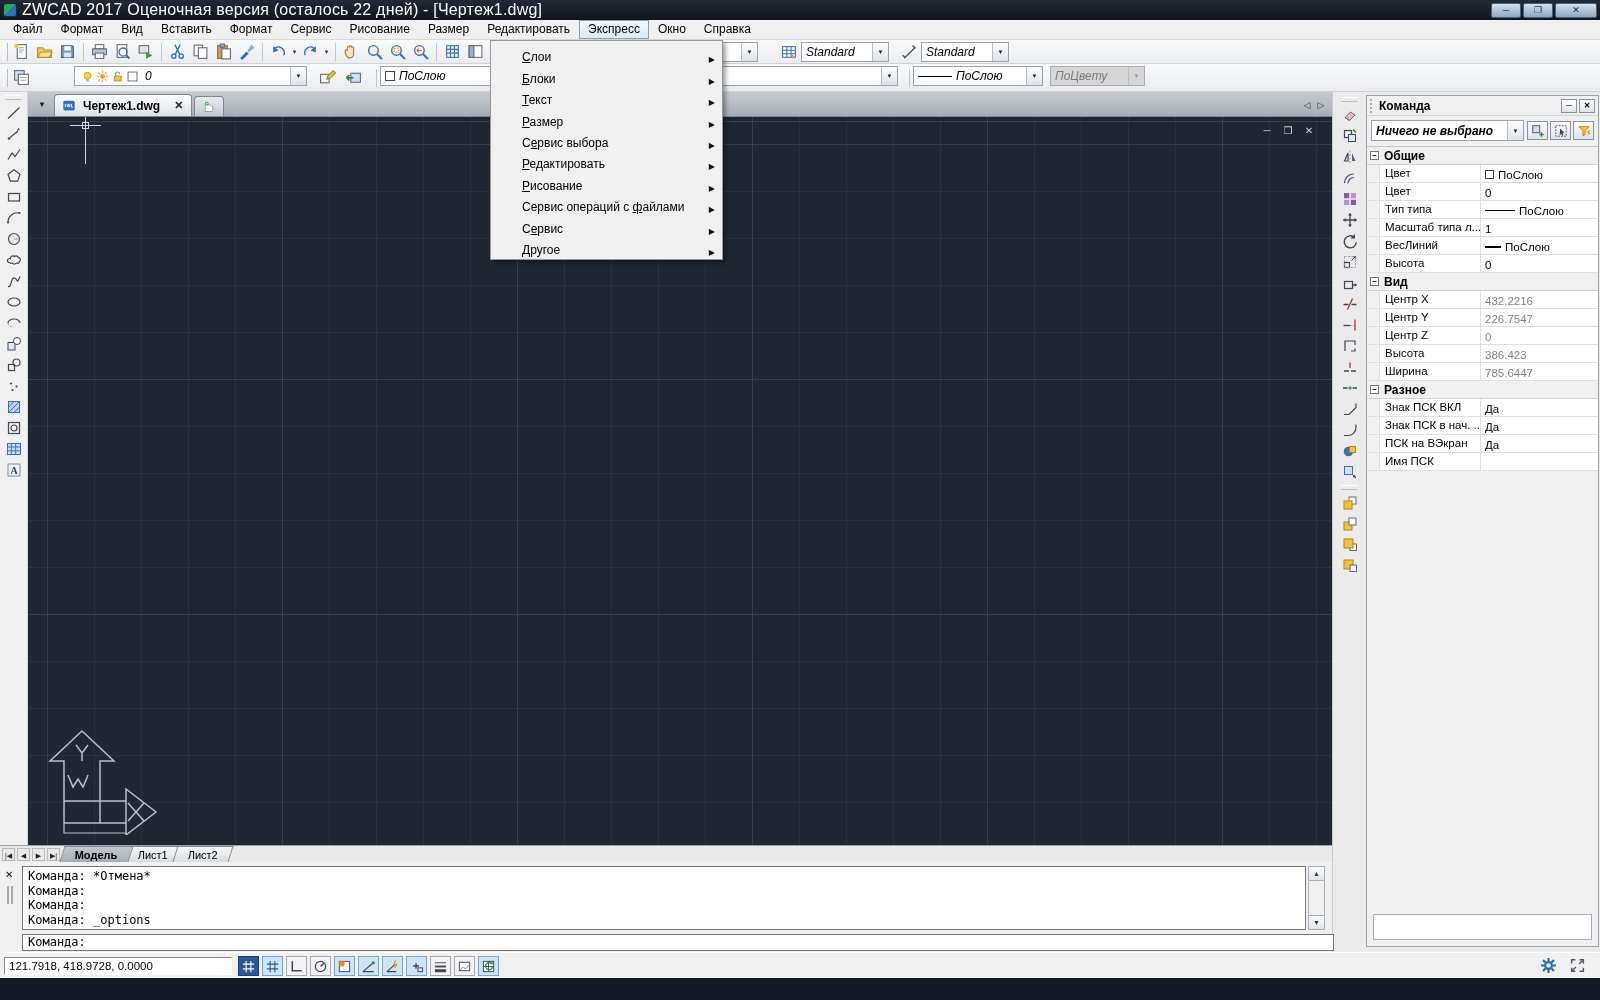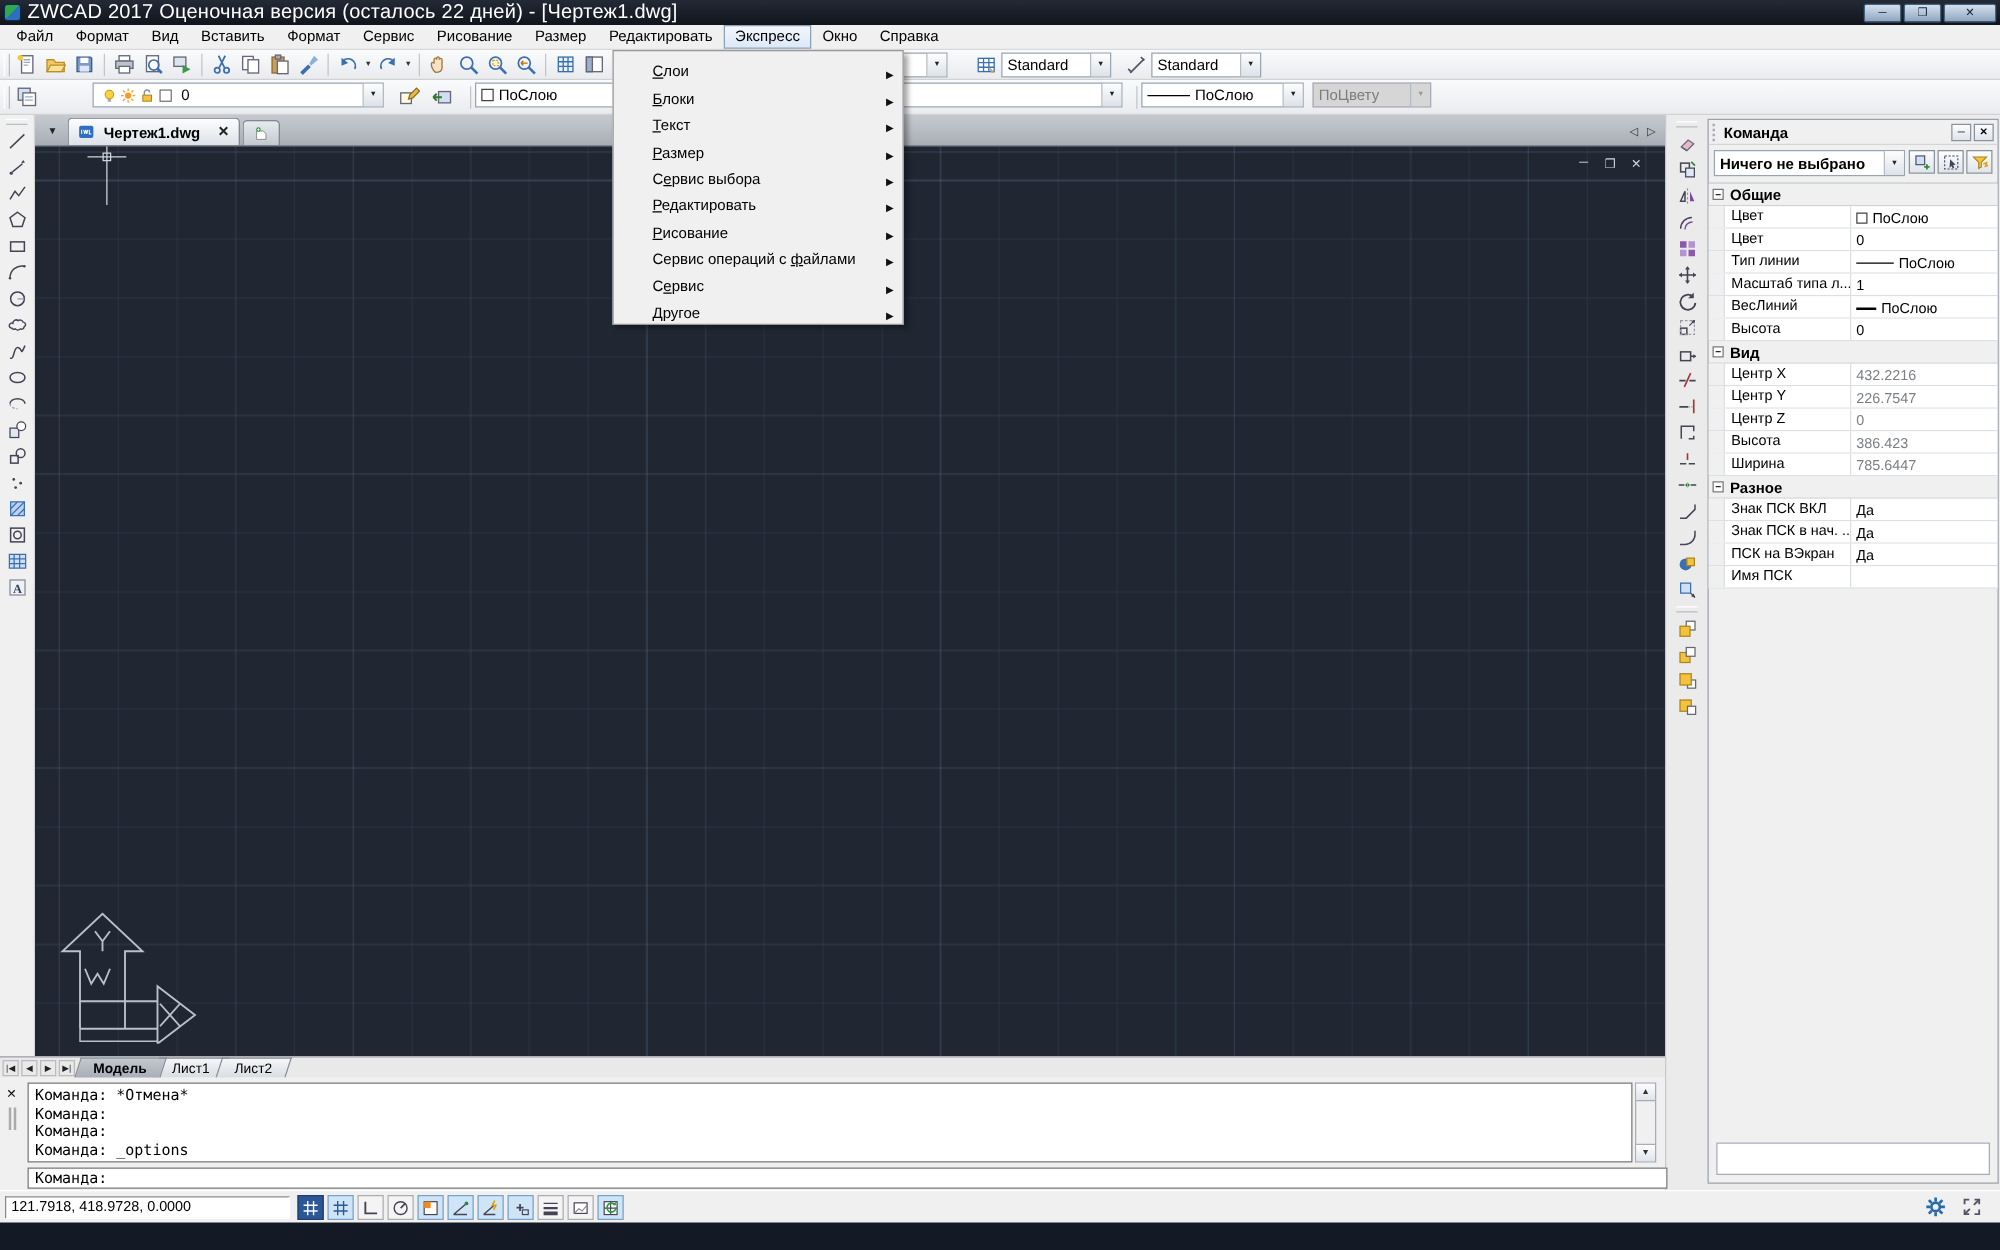--- a/index.html
+++ b/index.html
@@ -23,21 +23,21 @@
   
   .toolrow { left:0; width:1600px; background:linear-gradient(#fafbfc,#e9ebee); border-bottom:1px solid #d2d2d2; display:flex; align-items:center; }
   #row1 { top:40px; height:24px; }
   #row2 { top:64px; height:28px; }
   .tgrip { width:5px; height:18px; margin:0 2px 0 3px; border-left:1px solid #fff; border-right:1px solid #b9bcc0; }
   .tsep { width:1px; height:18px; background:#c2c5c9; margin:0 4px; }
   .tbtn { width:23px; height:22px; display:flex; align-items:center; justify-content:center; }
   .tbtn svg { width:17px; height:17px; }
   .drop { width:9px; height:22px; display:flex; align-items:center; justify-content:center; font-size:6px; color:#333; }
   .combo { height:20px; background:#fff; border:1px solid #98a4b2; display:flex; align-items:center; font-size:12px; position:relative; }
-  .combo .cval { flex:1; padding-left:4px; white-space:nowrap; overflow:hidden; display:flex; align-items:center; gap:4px; }
+  .combo .cval { flex:1; padding-left:4px; white-space:nowrap; overflow:hidden; display:flex; align-items:center; gap:4px;font-style:italic; }
   .combo .carr { width:16px; height:100%; background:linear-gradient(#fdfdfd,#dde2e8); border-left:1px solid #b5bcc5; display:flex; align-items:center; justify-content:center; font-size:6px; color:#222; }
   .combo.disabled { background:#d6d6d6; color:#7c7c7c; border-color:#aab; }
   .combo.disabled .carr { color:#999; background:#d6d6d6; }
   .sw { width:10px; height:10px; border:1px solid #444; background:#fff; display:inline-block; }
   .ltline { display:inline-block; height:1px; background:#000; width:34px; }
   .lwline { display:inline-block; height:2px; background:#000; width:16px; }
   .cicons { display:flex; gap:2px; align-items:center; padding:0 2px; }
   .cicons svg { width:13px; height:13px; }
 
   
@@ -74,21 +74,21 @@
 
   
   #rightpanel { left:1332px; top:92px; width:268px; height:860px; background:#ebebeb; border-left:1px solid #c9c9c9; }
   #modcol { position:absolute; left:3px; top:2px; width:27px; }
   #props { position:absolute; left:33px; top:3px; width:233px; height:852px; background:#f0f0f0; border:1px solid #9aa2ab; }
   #ptitle { height:20px; display:flex; align-items:center; border-bottom:1px solid #d5d5d5; }
   #pgrip { width:5px; height:14px; margin:0 4px 0 3px; border-left:2px dotted #aab; }
   #ptitle b { font-size:12px; }
   #ptbtns { margin-left:auto; display:flex; gap:2px; padding-right:3px; }
   .ptb { width:16px; height:14px; border:1px solid #8a939d; background:linear-gradient(#fcfdfe,#dfe4ea); font-size:8px; line-height:12px; text-align:center; font-weight:bold; }
-  #pselrow { display:flex; gap:3px; padding:4px 4px 5px 4px; }
+  #pselrow { display:flex; align-items:center; gap:3px; padding:4px 4px 5px 4px; }
   #pselector { flex:1; height:21px; font-weight:bold; }
   .pminibtn { width:21px; height:19px; border:1px solid #8a939d; background:linear-gradient(#fcfdfe,#dfe4ea); display:flex; align-items:center; justify-content:center; }
   .pminibtn svg { width:14px; height:14px; }
   #pgrid { border-top:1px solid #bfc5cb; }
   .psec { height:18px; background:#f0f0f0; display:flex; align-items:center; gap:5px; border-bottom:1px solid #cfd3d8; font-weight:bold; padding-left:3px; }
   .pmin { width:9px; height:9px; border:1px solid #777; background:#fff; font-size:8px; line-height:7px; text-align:center; }
   .prow { display:flex; height:18px; border-bottom:1px solid #dcdfe3; background:#fff; font-size:11.5px; }
   .prow .gut { width:13px; background:#f0f0f0; border-right:1px solid #dcdfe3; }
   .prow .plabel { width:101px; padding:2px 0 0 5px; border-right:1px solid #dcdfe3; white-space:nowrap; overflow:hidden; }
   .prow .pvalue { flex:1; padding:2px 0 0 4px; white-space:nowrap; overflow:hidden; display:flex; align-items:center; gap:4px; }
@@ -745,21 +745,21 @@
         </div>
         <div class="prow">
           <span class="gut"></span>
           <span class="plabel">Цвет</span>
           <span class="pvalue">
             <span>0</span>
           </span>
         </div>
         <div class="prow">
           <span class="gut"></span>
-          <span class="plabel">Тип линии</span>
+          <span class="plabel">Тип типа</span>
           <span class="pvalue">
             <span class="ltline" style="width:30px"></span>
             <span>ПоСлою</span>
           </span>
         </div>
         <div class="prow">
           <span class="gut"></span>
           <span class="plabel">Масштаб типа л...</span>
           <span class="pvalue">
             <span>1</span>

